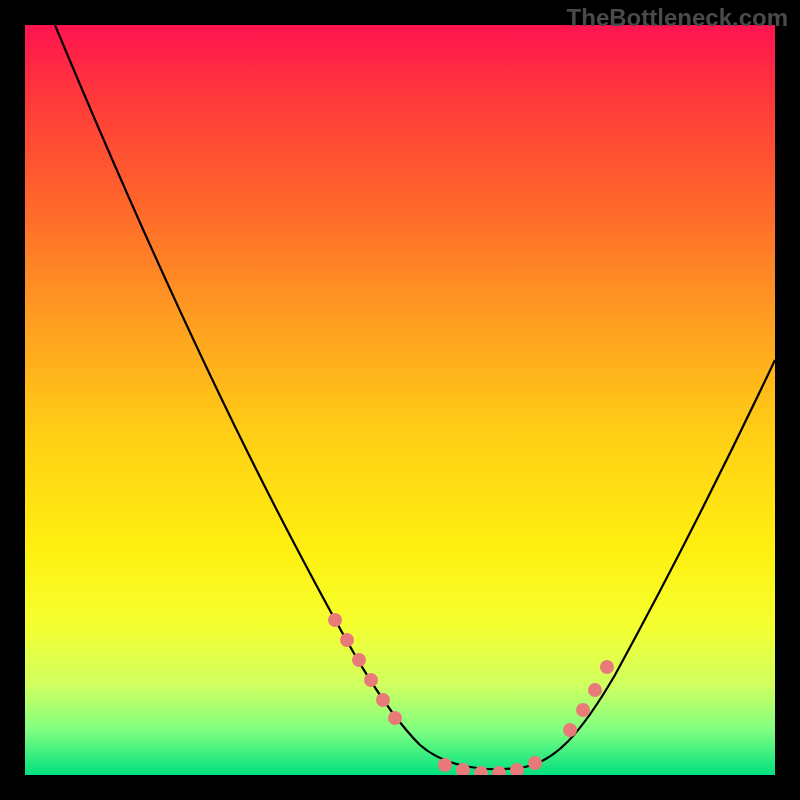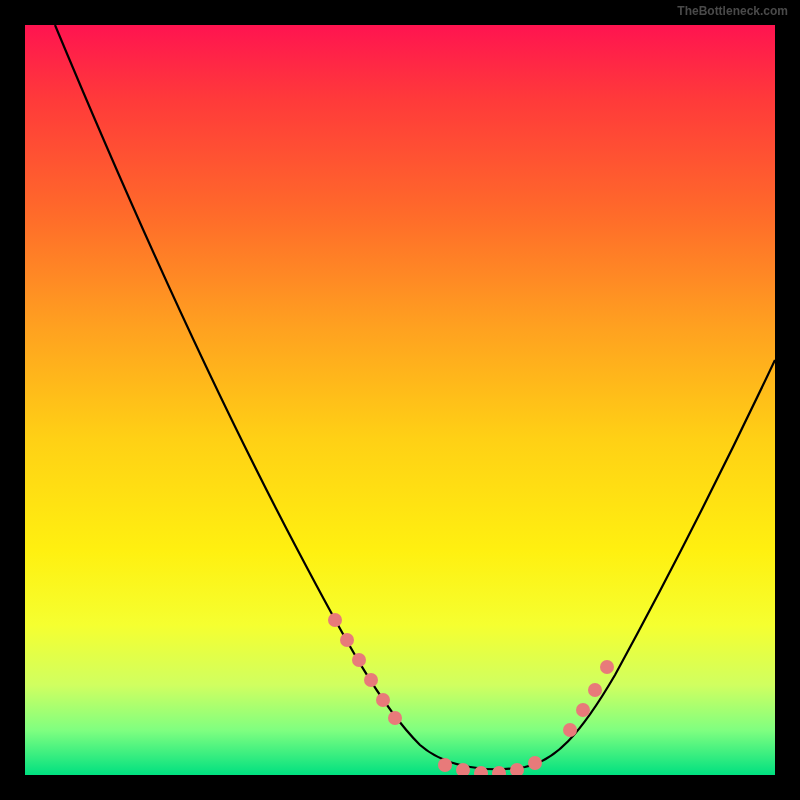--- a/index.html
+++ b/index.html
@@ -9,21 +9,21 @@
     background: #000;
     position: relative;
     overflow: hidden;
     font-family: Arial, sans-serif;
   }
   .watermark {
     position: absolute;
     top: 4px;
     right: 12px;
     color: #4a4a4a;
-    font-size: 12px;
+    font-size: 24px;
     font-weight: bold;
     z-index: 10;
   }
   .plot-area {
     position: absolute;
     left: 25px;
     top: 25px;
     width: 750px;
     height: 750px;
     background: linear-gradient(to bottom,

